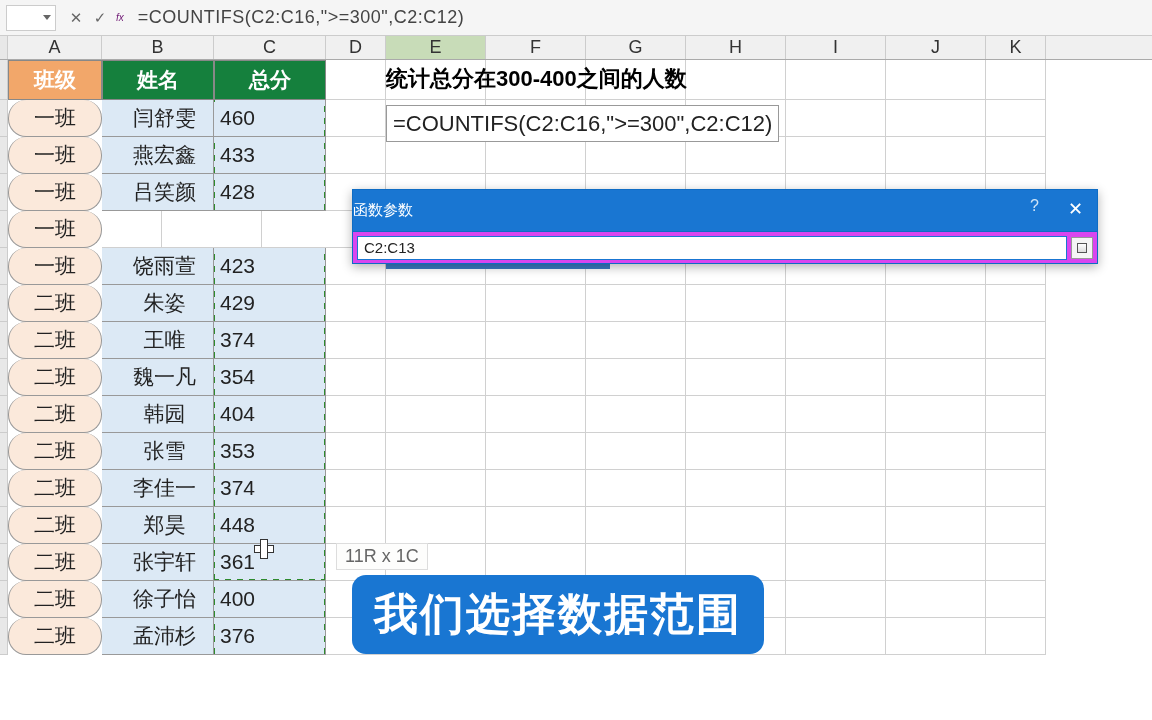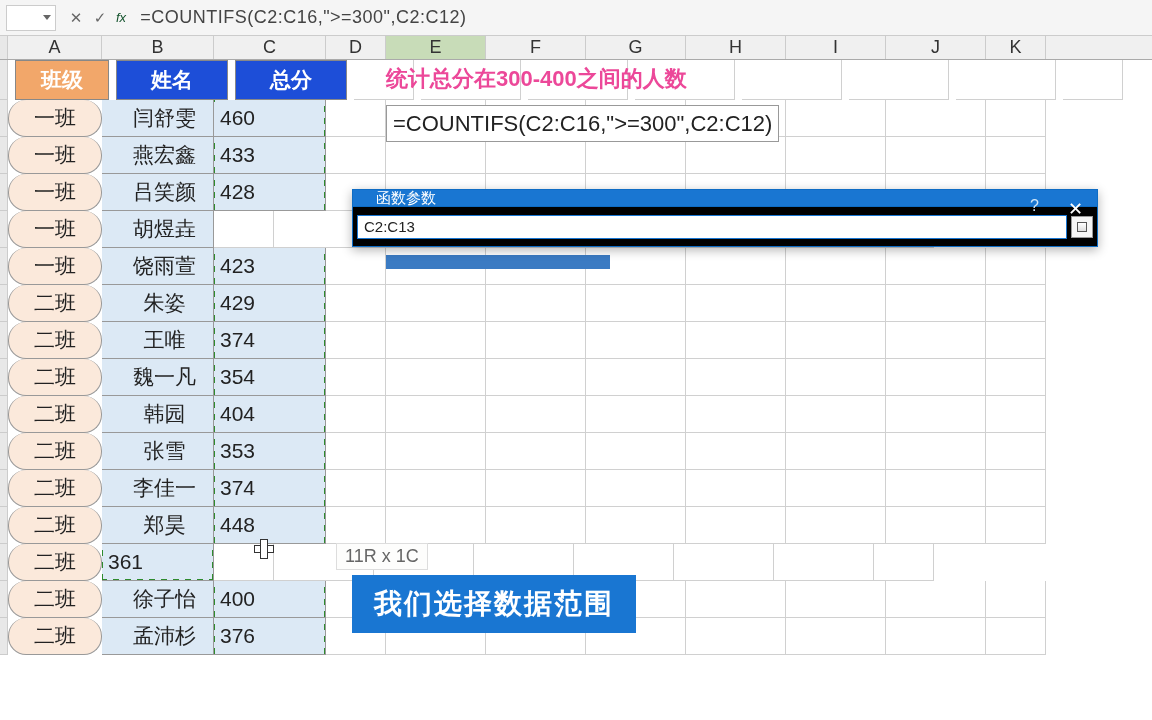--- a/index.html
+++ b/index.html
@@ -40,22 +40,22 @@
 }
 .fb-btn {
   width: 24px; height: 26px;
   display: flex; align-items: center; justify-content: center;
   color: #666;
   font-size: 15px;
   cursor: pointer;
 }
 .fb-fx {
   font-style: italic;
-  font-size: 13px;
-  color: #14532d;
+  font-size: 10px;
+  color: #701a75;
   margin-right: 10px;
   padding: 0 4px;
 }
 .formula-text {
   font-size: 18px;
   color: #444;
   font-family: Arial, sans-serif;
   letter-spacing: 0.5px;
 }
 
@@ -82,21 +82,21 @@
 }
 
 
 .grid {
   position: relative;
 }
 .row {
   display: flex;
   height: 37px;
 }
-.row.header-row { height: 40px; gap: 7px; }
+.row.header-row { height: 40px; }
 .rh {
   width: 8px;
   border-right: 1px solid #ccc;
   border-bottom: 1px solid #ccc;
   background: #e8e8e8;
 }
 .cell {
   border-right: 1px solid #d0d0d0;
   border-bottom: 1px solid #d0d0d0;
   display: flex;
@@ -124,21 +124,21 @@
 
 
 .hdr-A {
   background: #f2a76a;
   color: #fff;
   font-weight: bold;
   justify-content: center;
   border: 1px solid #888;
 }
 .hdr-B, .hdr-C {
-  background: #1d4ed8;
+  background: #15803d;
   color: #fff;
   font-weight: bold;
   justify-content: center;
   border: 1px solid #888;
 }
 
 
 .d-A {
   background: #fbe9db;
   text-align: center;
@@ -186,21 +186,21 @@
   background-image: repeating-linear-gradient(90deg,#2e8b2e 0 6px,transparent 6px 12px);
 }
 
 
 .span-text {
   position: absolute;
   left: 386px;
   top: 64px;
   font-size: 22px;
   font-weight: bold;
-  color: #ec4899;
+  color: #000000;
   z-index: 2;
 }
 
 
 .formula-cell {
   position: absolute;
   left: 386px;
   top: 105px;
   height: 37px;
   display: flex;
@@ -220,40 +220,40 @@
   left: 352px;
   top: 189px;
   width: 746px;
   z-index: 10;
   box-shadow: 0 3px 10px rgba(0,0,0,0.3);
   border: 1px solid #0e6cc4;
 }
 .fn-title {
   background: #1976d2;
   color: #fff;
-  height: 16px;
+  height: 41px;
   display: flex;
   align-items: center;
-  padding: 0 23px;
+  padding: 0 0;
   font-size: 15px;
   position: relative;
 }
 .fn-help {
   position: absolute; right: 58px; top: 7px;
   color: #cfe5f8; font-size: 16px;
 }
 .fn-close {
   position: absolute; right: 14px; top: 8px;
   color: #fff; font-size: 18px; cursor: pointer;
 }
 .fn-body {
-  background: #000000;
+  background: #d946ef;
   border-top: 1px solid #0e6cc4;
   padding: 4px;
-  height: 40px;
+  height: 32px;
   display: flex;
   align-items: center;
 }
 .fn-input {
   flex: 1;
   height: 24px;
   border: 1px solid #1976d2;
   padding: 0 6px;
   font-size: 15px;
   font-family: Arial, sans-serif;
@@ -298,25 +298,26 @@
   z-index: 5;
 }
 
 
 .caption {
   position: absolute;
   left: 352px;
   top: 575px;
   background: #1976d2;
   color: #fff;
-  font-size: 28px;
+  font-size: 44px;
   font-weight: bold;
   padding: 10px 22px;
   z-index: 20;
   letter-spacing: 2px;
+  border-radius: 14px;
 }
 
 
 .plus-cursor {
   position: absolute;
   left: 263px;
   top: 548px;
   z-index: 15;
 }
 .plus-cursor::before, .plus-cursor::after {
@@ -439,21 +440,20 @@
         <div class="cell c-F blank"></div>
         <div class="cell c-G blank"></div>
         <div class="cell c-H blank"></div>
         <div class="cell c-I blank"></div>
         <div class="cell c-J blank"></div>
         <div class="cell c-K blank"></div>
       </div>
       <div class="row">
         <div class="rh"></div>
         <div class="cell c-A d-A">一班</div>
-        <div class="cell c-B d-B">胡煜垚</div>
         <div class="cell c-D blank"></div>
         <div class="cell c-E blank"></div>
         <div class="cell c-F blank"></div>
         <div class="cell c-G blank"></div>
         <div class="cell c-H blank"></div>
         <div class="cell c-I blank"></div>
         <div class="cell c-J blank"></div>
         <div class="cell c-K blank"></div>
       </div>
       <div class="row">
@@ -564,20 +564,21 @@
         <div class="cell c-F blank"></div>
         <div class="cell c-G blank"></div>
         <div class="cell c-H blank"></div>
         <div class="cell c-I blank"></div>
         <div class="cell c-J blank"></div>
         <div class="cell c-K blank"></div>
       </div>
       <div class="row">
         <div class="rh"></div>
         <div class="cell c-A d-A">二班</div>
+        <div class="cell c-B d-B">张宇轩</div>
         <div class="cell c-C d-C ants-side ants-bottom">361<div class="bedge"></div></div>
         <div class="cell c-D blank"></div>
         <div class="cell c-E blank"></div>
         <div class="cell c-F blank"></div>
         <div class="cell c-G blank"></div>
         <div class="cell c-H blank"></div>
         <div class="cell c-I blank"></div>
         <div class="cell c-J blank"></div>
         <div class="cell c-K blank"></div>
       </div>

